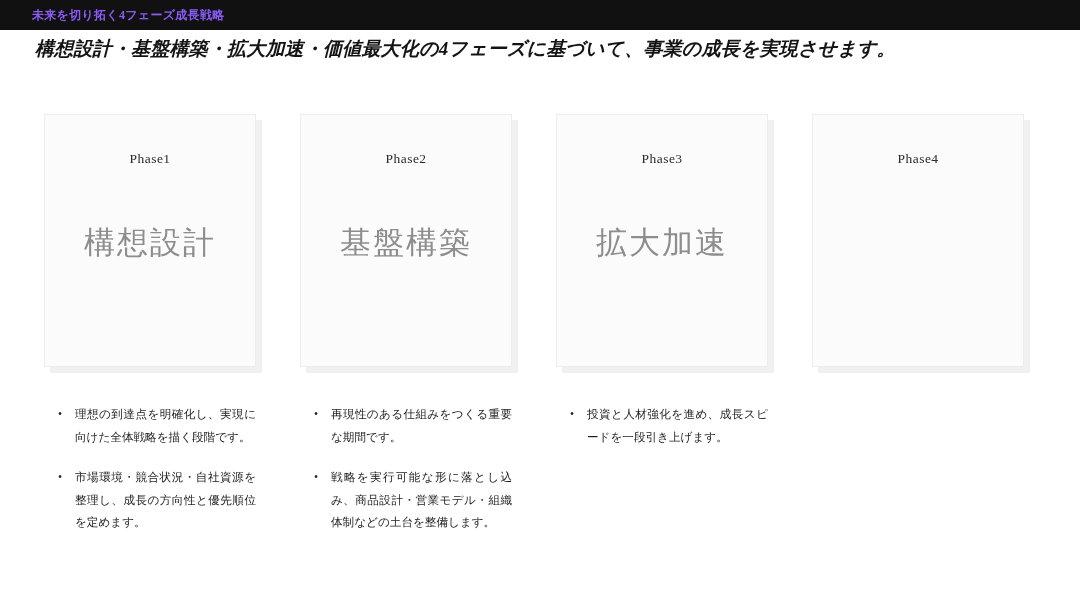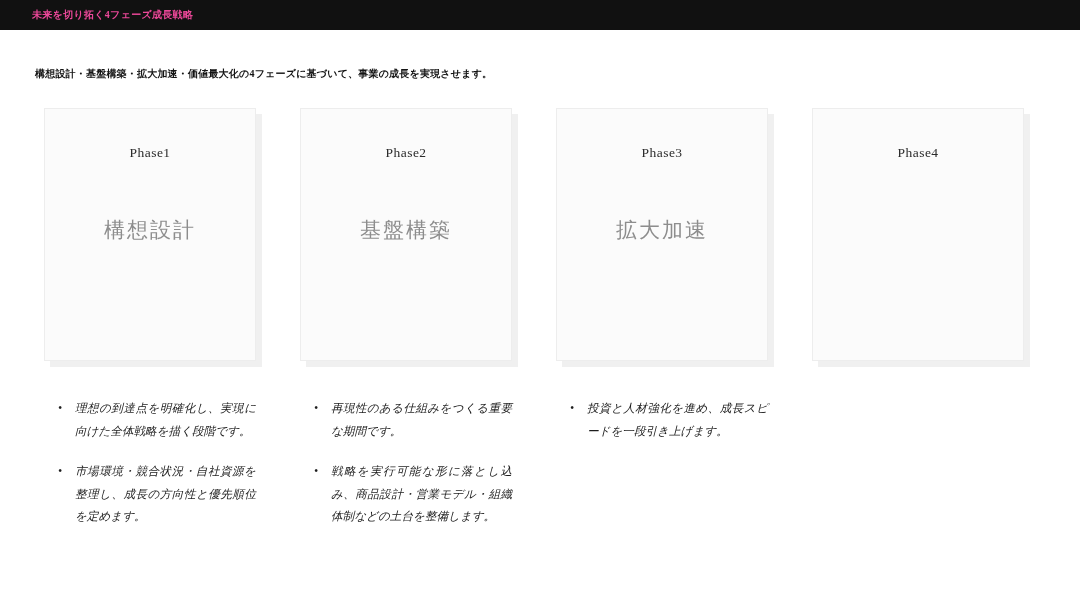--- a/index.html
+++ b/index.html
@@ -17,36 +17,37 @@
     background: #ffffff;
   }
   .titlebar {
     height: 30px;
     background: #111111;
     display: flex;
     align-items: center;
     padding-left: 32px;
   }
   .titlebar-text {
-    color: #ec4899;
-    font-size: 10px;
+    color: #8b5cf6;
+    font-size: 12px;
     font-weight: bold;
     letter-spacing: 0.3px;
     font-family: "Liberation Serif", "DejaVu Serif", serif;
   }
   .lead {
-    margin: 37px 0 0 35px;
-    font-size: 10px;
+    margin: 6px 0 0 35px;
+    font-size: 19px;
     font-weight: bold;
     color: #141414;
     letter-spacing: 0.2px;
+    font-style: italic;
   }
   .cards {
     position: absolute;
-    top: 108px;
+    top: 114px;
     left: 0;
     width: 1080px;
     display: flex;
     justify-content: flex-start;
     padding-left: 44px;
     gap: 44px;
   }
   .col {
     width: 212px;
   }
@@ -61,30 +62,29 @@
     align-items: center;
   }
   .phase-label {
     margin-top: 36px;
     font-size: 13.5px;
     color: #2b2b2b;
     letter-spacing: 0.5px;
   }
   .phase-title {
     margin-top: 55px;
-    font-size: 21px;
+    font-size: 31px;
     color: #8d8d8d;
     letter-spacing: 2px;
     font-weight: normal;
   }
   .bullets {
     margin-top: 37px;
     padding-left: 10px;
     list-style: none;
-    font-style: italic;
   }
   .bullets li {
     position: relative;
     padding-left: 21px;
     margin-bottom: 18px;
     font-size: 11.6px;
     line-height: 1.95;
     color: #1d1d1d;
     text-align: justify;
   }

